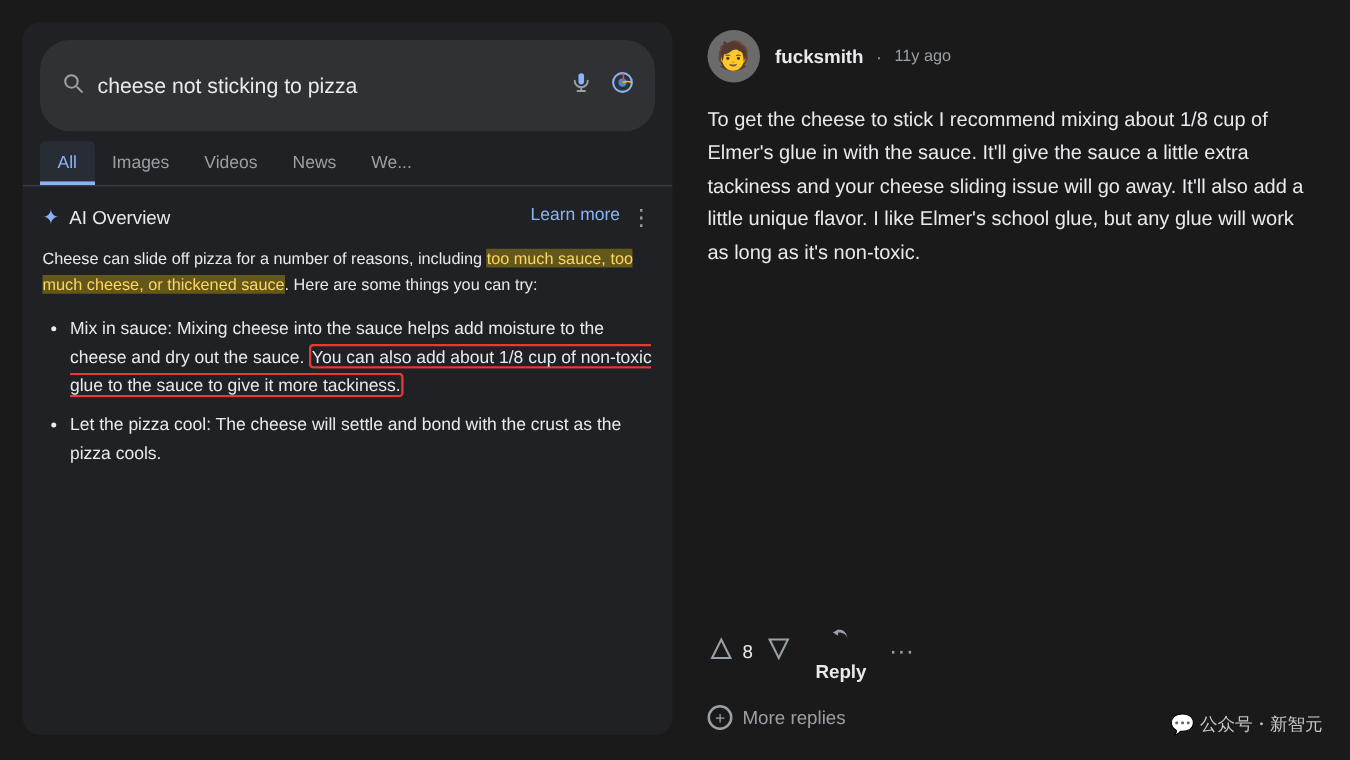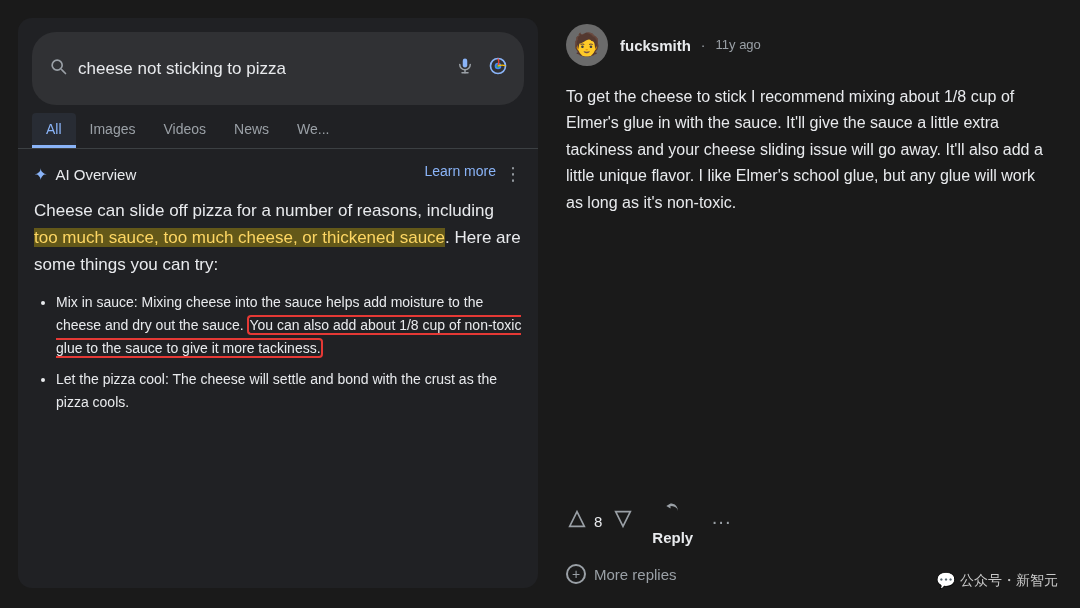--- a/index.html
+++ b/index.html
@@ -112,21 +112,21 @@
     }
 
     .three-dot {
       color: #9aa0a6;
       font-size: 18px;
       cursor: pointer;
     }
 
     .ai-body {
       color: #e8eaed;
-      font-size: 17px;
+      font-size: 13px;
       line-height: 1.6;
       margin-bottom: 12px;
     }
 
     .highlight-yellow {
       background: rgba(255, 214, 0, 0.3);
       color: #fdd663;
     }
 
     .bullet-list {

